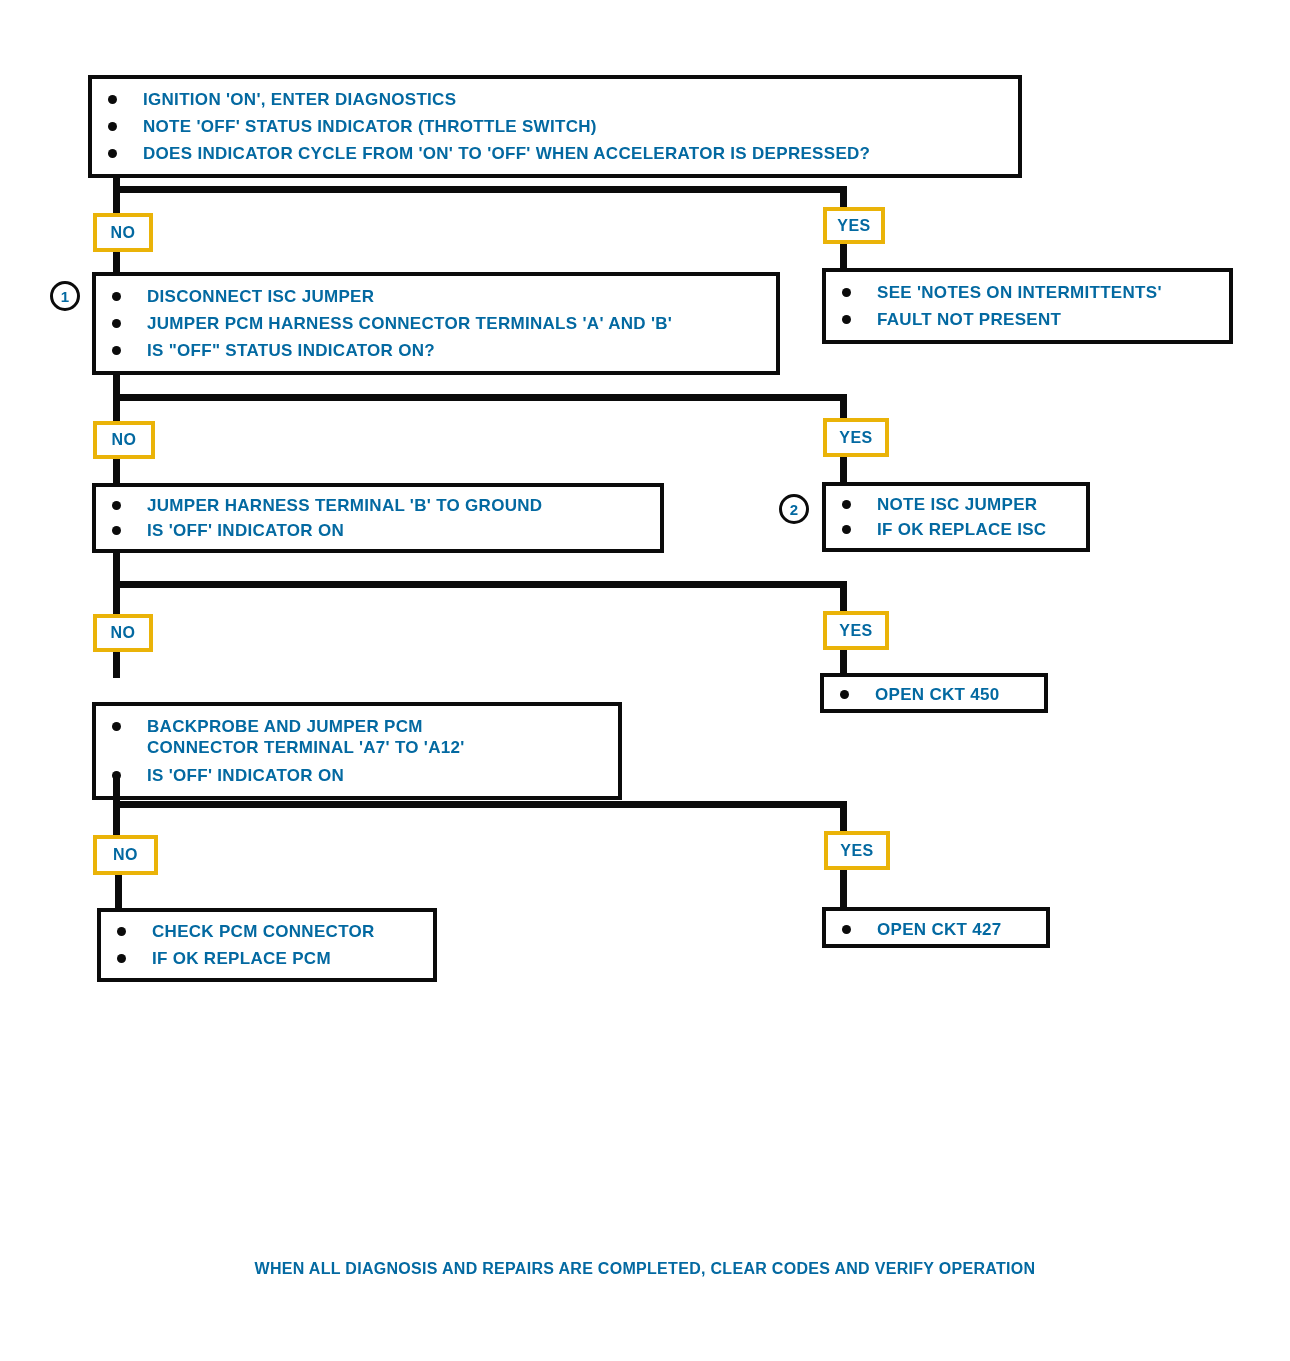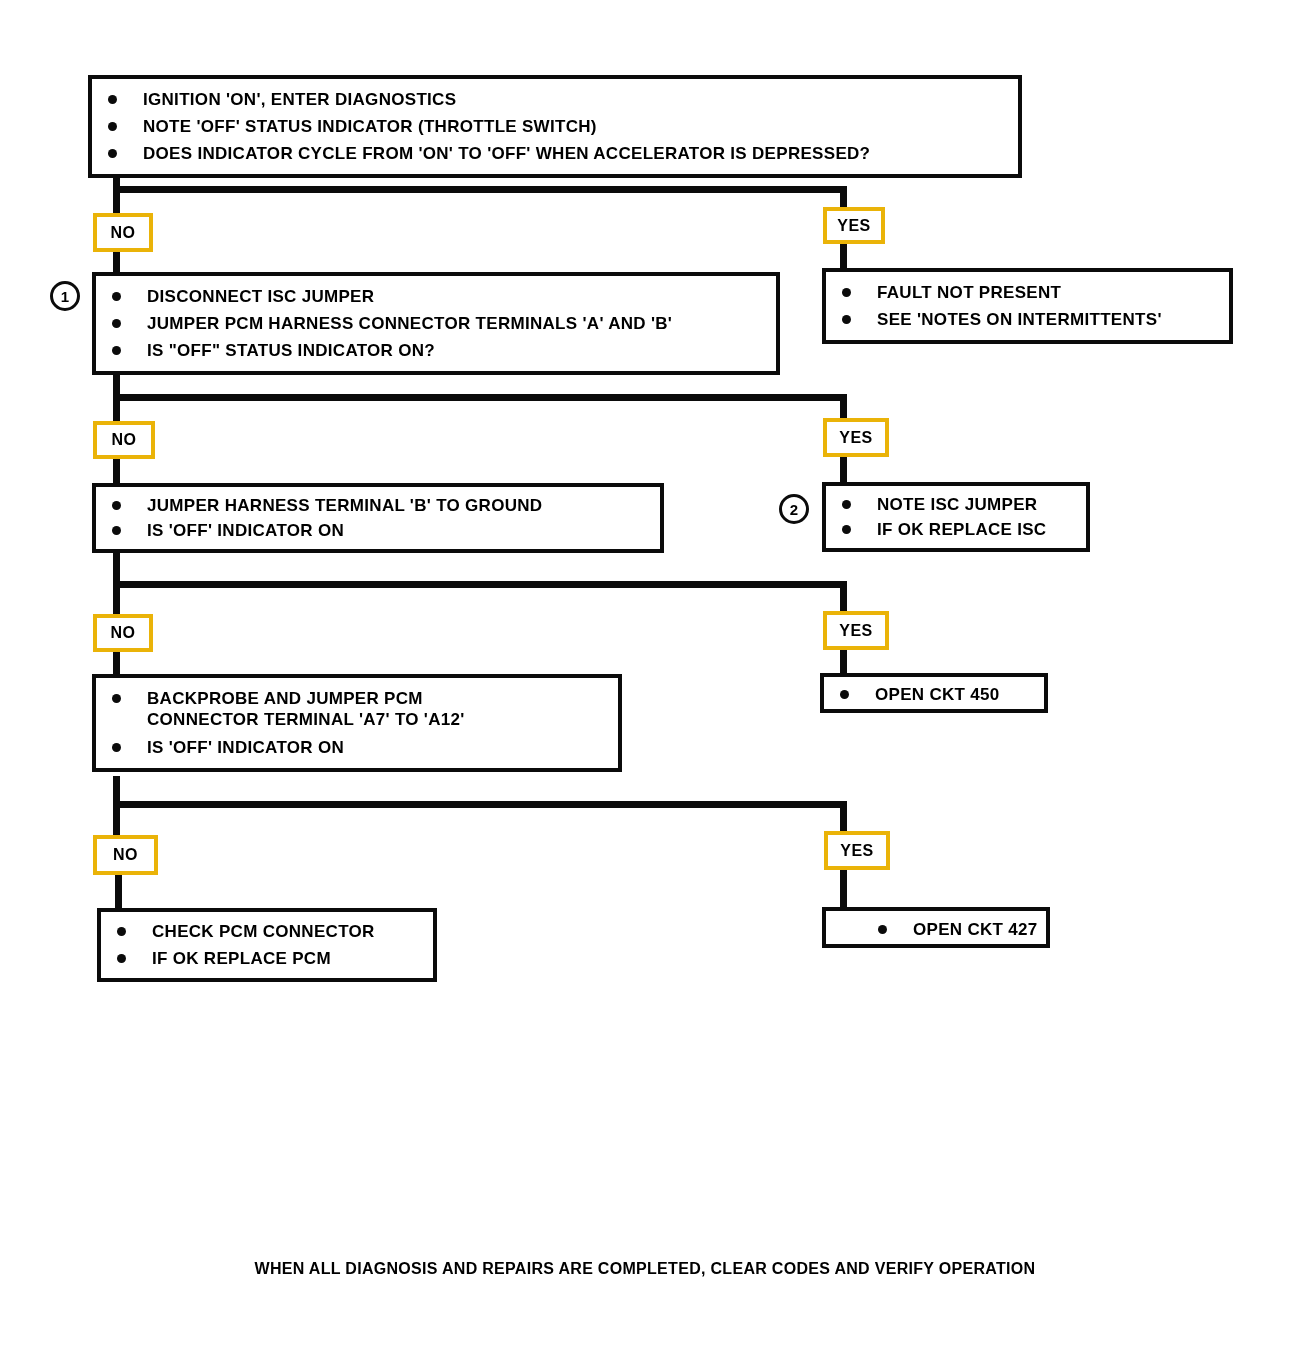--- a/index.html
+++ b/index.html
@@ -6,21 +6,21 @@
     margin: 0;
     padding: 0;
     background: #ffffff;
   }
   .canvas {
     position: relative;
     width: 1290px;
     height: 1361px;
     background: #ffffff;
     font-family: "Liberation Sans", sans-serif;
-    color: #000000;
+    color: #0369a1;
   }
   
   .node {
     position: absolute;
     border: 4px solid #0b0b0b;
     background: #ffffff;
     box-sizing: border-box;
     display: flex;
     flex-direction: column;
     justify-content: space-evenly;
@@ -138,25 +138,25 @@
     </div>
     <div class="row">
       <span class="dot"></span>
       <span class="txt">IS "OFF" STATUS INDICATOR ON?</span>
     </div>
   </div>
 
   <div class="node" style="left:822px; top:268px; width:411px; height:76px;">
     <div class="row">
       <span class="dot"></span>
+      <span class="txt">SEE 'NOTES ON INTERMITTENTS'</span>
+    </div>
+    <div class="row">
+      <span class="dot"></span>
       <span class="txt">FAULT NOT PRESENT</span>
-    </div>
-    <div class="row">
-      <span class="dot"></span>
-      <span class="txt">SEE 'NOTES ON INTERMITTENTS'</span>
     </div>
   </div>
 
   <div class="seg" style="left:113px; top:375px; width:7px; height:46px;"></div>
   <div class="seg" style="left:113px; top:394px; width:734px; height:7px;"></div>
   <div class="seg" style="left:840px; top:401px; width:7px; height:17px;"></div>
 
   <div class="tag" style="left:93px; top:421px; width:62px; height:38px;">NO</div>
   <div class="tag" style="left:823px; top:418px; width:66px; height:39px;">YES</div>
 
@@ -189,21 +189,21 @@
   <div class="seg" style="left:113px; top:553px; width:7px; height:61px;"></div>
   <div class="seg" style="left:113px; top:581px; width:734px; height:7px;"></div>
   <div class="seg" style="left:840px; top:588px; width:7px; height:23px;"></div>
 
   <div class="tag" style="left:93px; top:614px; width:60px; height:38px;">NO</div>
   <div class="tag" style="left:823px; top:611px; width:66px; height:39px;">YES</div>
 
   <div class="seg" style="left:113px; top:652px; width:7px; height:26px;"></div>
   <div class="seg" style="left:840px; top:650px; width:7px; height:23px;"></div>
 
-  <div class="node" style="left:92px; top:674px; width:530px; height:98px;">
+  <div class="node" style="left:92px; top:702px; width:530px; height:98px;">
     <div class="row">
       <span class="dot"></span>
       <span class="txt wrap">BACKPROBE AND JUMPER PCM CONNECTOR TERMINAL 'A7' TO 'A12'</span>
     </div>
     <div class="row">
       <span class="dot"></span>
       <span class="txt">IS 'OFF' INDICATOR ON</span>
     </div>
   </div>
 
@@ -228,21 +228,21 @@
     <div class="row">
       <span class="dot"></span>
       <span class="txt">CHECK PCM CONNECTOR</span>
     </div>
     <div class="row">
       <span class="dot"></span>
       <span class="txt">IF OK REPLACE PCM</span>
     </div>
   </div>
 
-  <div class="node single" style="left:822px; top:907px; width:228px; height:41px;padding-left:36px;">
+  <div class="node single" style="left:822px; top:907px; width:228px; height:41px;">
     <div class="row">
       <span class="dot"></span>
       <span class="txt">OPEN CKT 427</span>
     </div>
   </div>
 
   <div class="footer">WHEN ALL DIAGNOSIS AND REPAIRS ARE COMPLETED, CLEAR CODES AND VERIFY OPERATION</div>
 
 </div>
 

